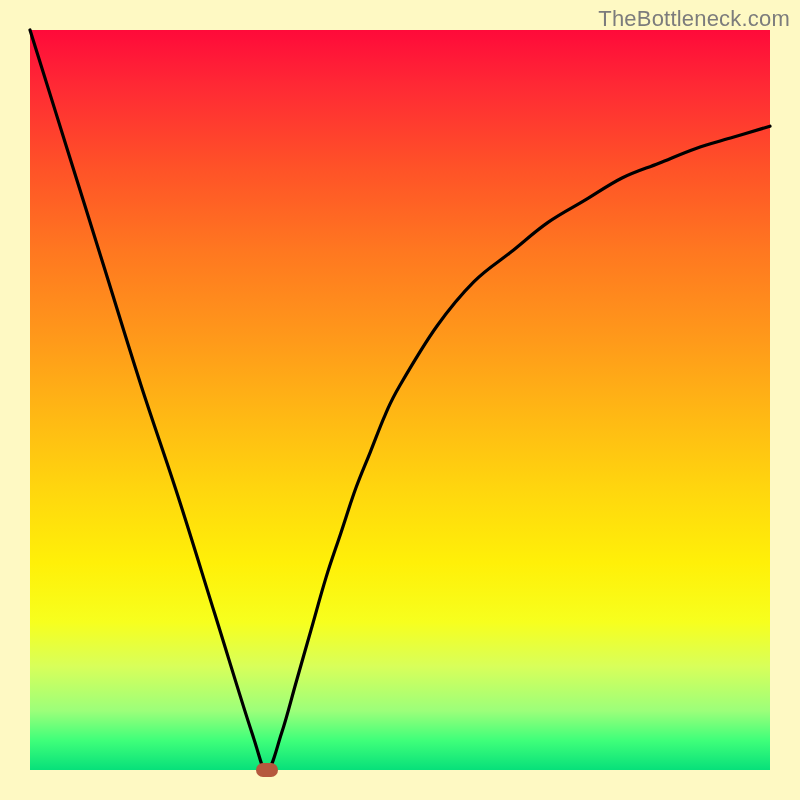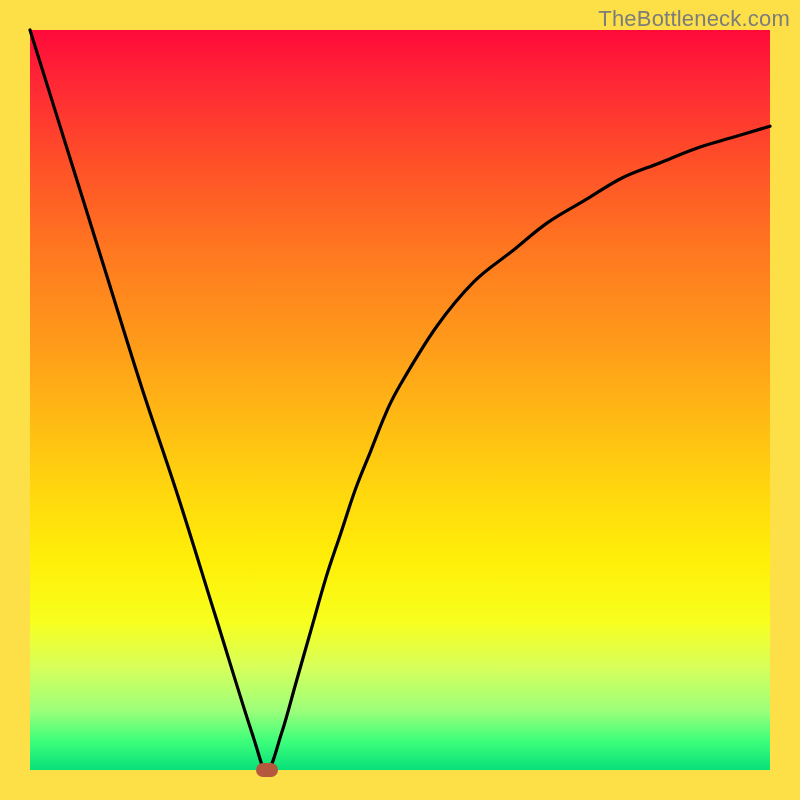--- a/index.html
+++ b/index.html
@@ -1,21 +1,21 @@
 <!DOCTYPE html>
 <html><head>
 <meta charset="utf-8">
 <style>
   * { margin: 0; padding: 0; box-sizing: border-box; }
   html, body { width: 800px; height: 800px; overflow: hidden; background: #000; }
   .container {
     width: 800px;
     height: 800px;
     position: relative;
-    background: #fde047;
+    background: #fef9c3;
   }
   .plot-area {
     position: absolute;
     left: 30px;
     top: 30px;
     width: 740px;
     height: 740px;
     background: linear-gradient(to bottom,
       #ff0a3a 0%,
       #ff2b34 8%,

